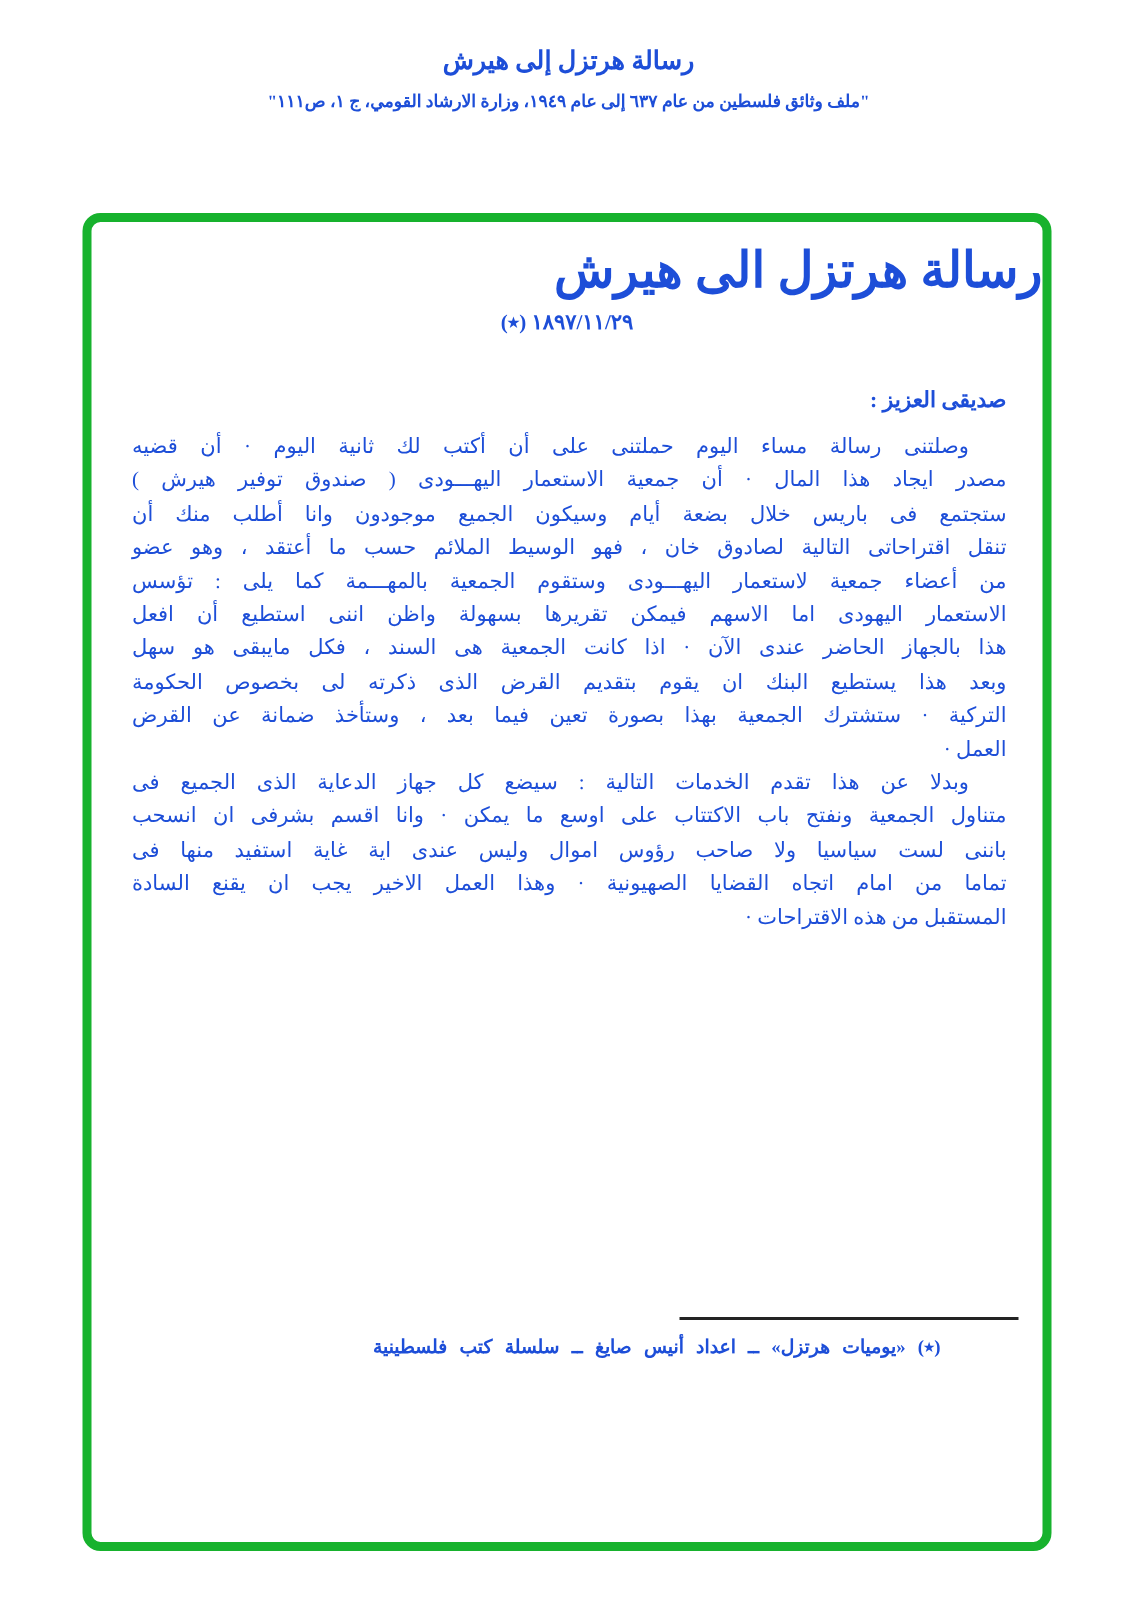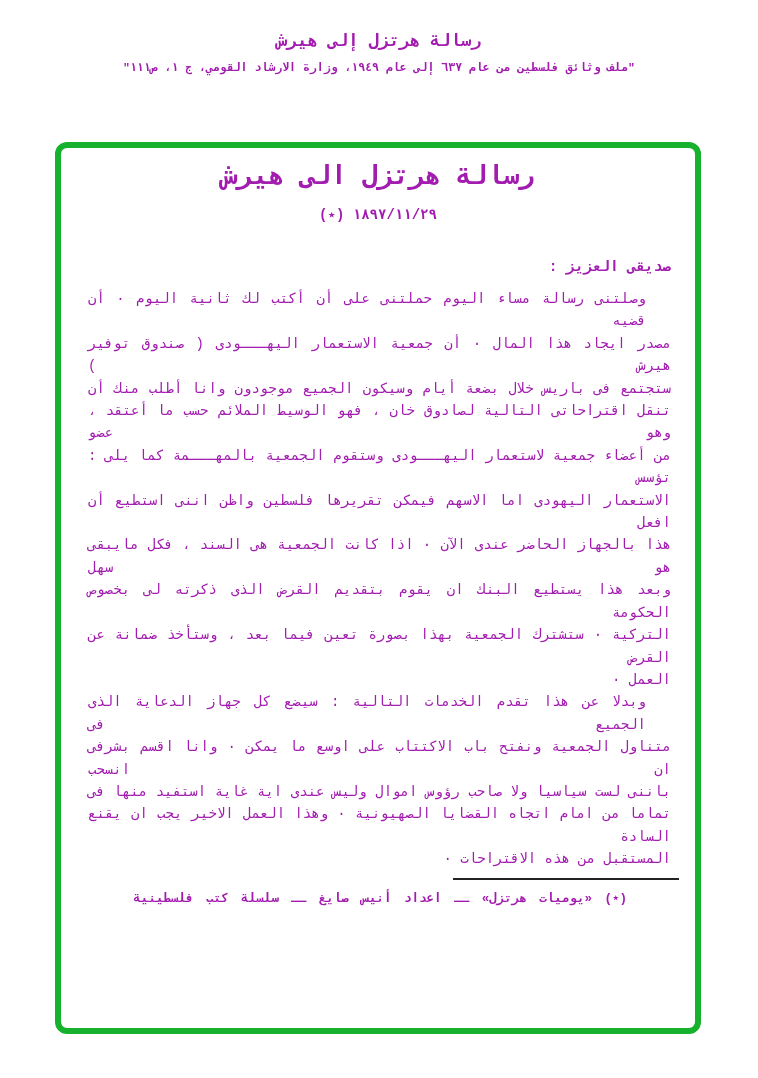--- a/index.html
+++ b/index.html
@@ -1,42 +1,42 @@
 <!DOCTYPE html>
 <html lang="ar"><head>
 <meta charset="utf-8">
 <style>
   html,body{margin:0;padding:0;background:#ffffff;}
   .page{
     position:relative;
     width:758px;height:1078px;
     background:#ffffff;
     overflow:hidden;
-    font-family:Liberation Mono, monospace;
-    color:#a21caf;
+    font-family:Liberation Serif, serif;
+    color:#1d4ed8;
   }
   .hdr-title{
     position:absolute;top:30px;left:0;right:0;
     text-align:center;font-weight:bold;font-size:17px;
   }
   .hdr-src{
     position:absolute;top:60px;left:0;right:0;
     text-align:center;font-weight:bold;font-size:11.5px;
   }
   .frame{
     position:absolute;left:55px;top:142px;
     width:646px;height:892px;
     box-sizing:border-box;
     border:6px solid #17b22d;
     border-radius:12px;
     background:#ffffff;
   }
   .ltr-title{
     position:absolute;top:12px;left:0;right:0;
-    text-align:center;font-weight:bold;font-size:26px;
+    font-weight:bold;font-size:33px;
   }
   .ltr-date{
     position:absolute;top:58px;left:0;right:0;
     text-align:center;font-weight:bold;font-size:14px;
   }
   .greeting{
     position:absolute;top:110px;right:24px;
     font-size:14.5px;font-weight:bold;
   }
   .body-text{
@@ -73,21 +73,21 @@
     <div class="ltr-date" dir="rtl">١٨٩٧/١١/٢٩ (٭)</div>
 
     <div class="greeting" dir="rtl">صديقى العزيز :</div>
 
     <div class="body-text" dir="rtl">
       <div class="line indent">وصلتنى رسالة مساء اليوم حملتنى على أن أكتب لك ثانية اليوم · أن قضيه</div>
       <div class="line">مصدر ايجاد هذا المال · أن جمعية الاستعمار اليهـــودى ( صندوق توفير هيرش )</div>
       <div class="line">ستجتمع فى باريس خلال بضعة أيام وسيكون الجميع موجودون وانا أطلب منك أن</div>
       <div class="line">تنقل اقتراحاتى التالية لصادوق خان ، فهو الوسيط الملائم حسب ما أعتقد ، وهو عضو</div>
       <div class="line">من أعضاء جمعية لاستعمار اليهـــودى وستقوم الجمعية بالمهـــمة كما يلى : تؤسس</div>
-      <div class="line">الاستعمار اليهودى اما الاسهم فيمكن تقريرها فلسطين واظن اننى استطيع أن افعل</div>
+      <div class="line">الاستعمار اليهودى اما الاسهم فيمكن تقريرها بسهولة واظن اننى استطيع أن افعل</div>
       <div class="line">هذا بالجهاز الحاضر عندى الآن · اذا كانت الجمعية هى السند ، فكل مايبقى هو سهل</div>
       <div class="line">وبعد هذا يستطيع البنك ان يقوم بتقديم القرض الذى ذكرته لى بخصوص الحكومة</div>
       <div class="line">التركية · ستشترك الجمعية بهذا بصورة تعين فيما بعد ، وستأخذ ضمانة عن القرض</div>
       <div class="line end">العمل ·</div>
 
       <div class="line indent">وبدلا عن هذا تقدم الخدمات التالية : سيضع كل جهاز الدعاية الذى الجميع فى</div>
       <div class="line">متناول الجمعية ونفتح باب الاكتتاب على اوسع ما يمكن · وانا اقسم بشرفى ان انسحب</div>
       <div class="line">باننى لست سياسيا ولا صاحب رؤوس اموال وليس عندى اية غاية استفيد منها فى</div>
       <div class="line">تماما من امام اتجاه القضايا الصهيونية · وهذا العمل الاخير يجب ان يقنع السادة</div>
       <div class="line end">المستقبل من هذه الاقتراحات ·</div>

